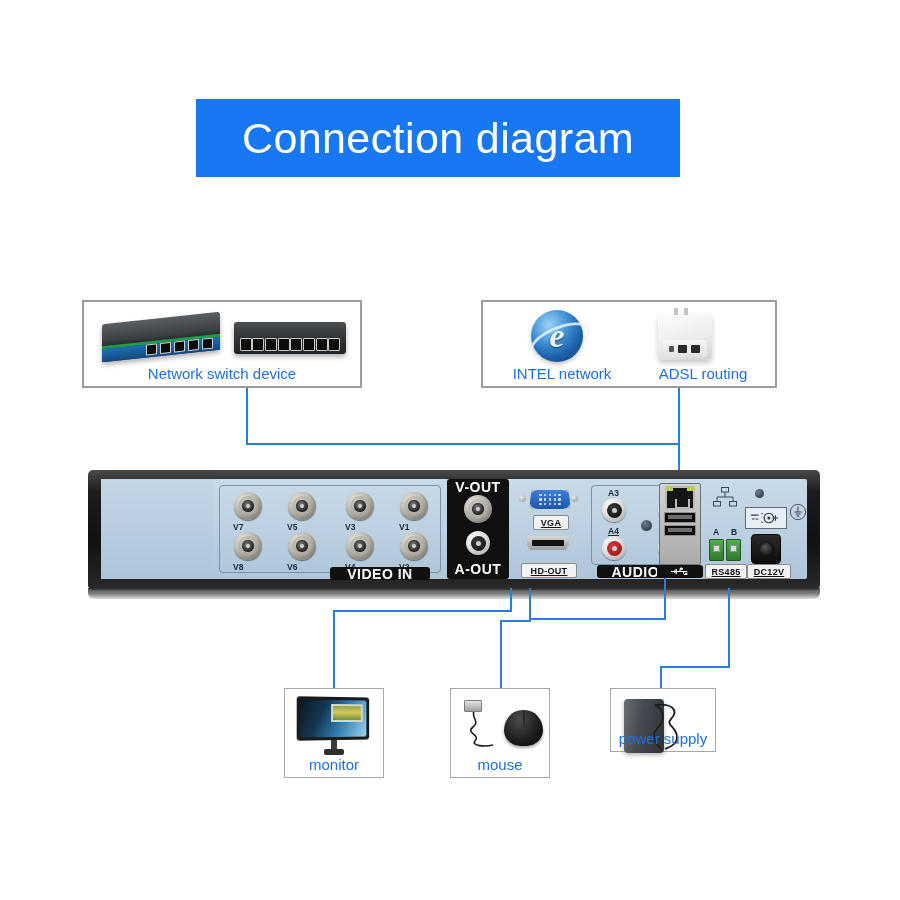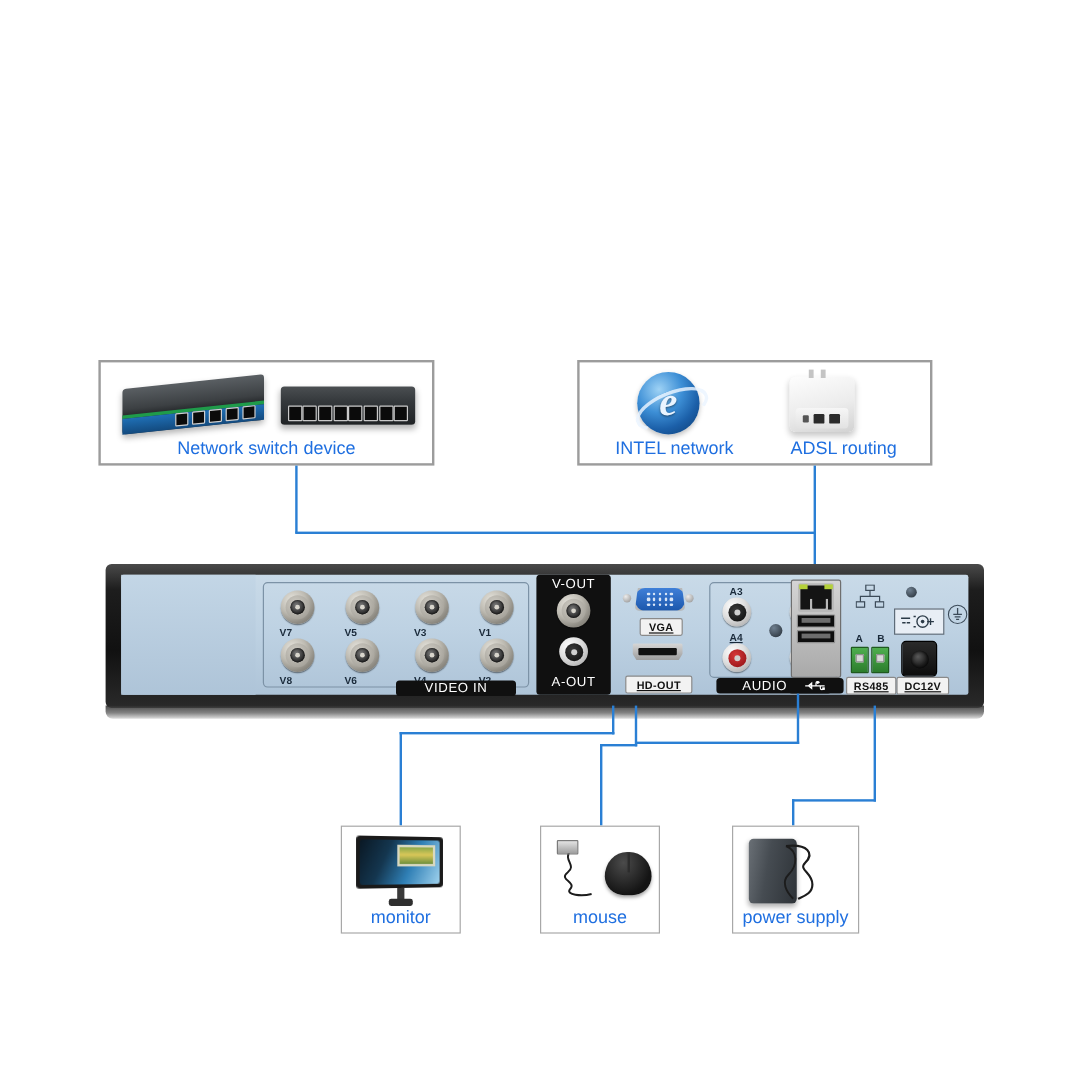--- a/index.html
+++ b/index.html
@@ -68,21 +68,21 @@
     background:linear-gradient(180deg,#c3d6e6,#aec4d8);
   }
 
   
   .grp{position:absolute;box-sizing:border-box;}
   .grp-outline{
     border:1px solid #7c92a6;border-radius:4px;
   }
   .blacklabel{
     position:absolute;background:#101010;color:#fff;
-    font-size:11px;font-weight:normal;letter-spacing:.5px;
+    font-size:14px;font-weight:bold;letter-spacing:.5px;
     display:flex;align-items:center;justify-content:center;
     border-radius:3px;white-space:nowrap;
   }
   .whitelabel{
     position:absolute;background:#f2f2f2;color:#111;
     font-size:9px;font-weight:bold;letter-spacing:.3px;
     display:flex;align-items:center;justify-content:center;
     border-radius:2px;border:1px solid #8a8a8a;white-space:nowrap;text-decoration:underline;
   }
   .porttag{
@@ -326,20 +326,23 @@
     background:linear-gradient(100deg,#6a7076 0%,#464c52 40%,#2d3237 100%);
     border-radius:4px;box-shadow:0 2px 4px rgba(0,0,0,.3);
   }
   .psu svg{position:absolute;left:0;top:0;width:100%;height:100%;}
 </style>
 </head>
 <body>
 
 <div id="stage">
 
+  <div class="title-banner">
+    <span class="t">Connection diagram</span>
+  </div>
 
   <div class="devbox" style="left:82px;top:300px;width:280px;height:88px;">
     <div class="sw1" style="left:18px;top:16px;width:118px;height:38px;">
       <div class="green"></div>
       <div class="stripe"></div>
       <div class="ports">
           <i></i>
           <i></i>
           <i></i>
           <i></i>
@@ -578,21 +581,21 @@
           <div class="inner">
             <div class="pic"></div>
           </div>
         </div>
       <div class="neck"></div>
       <div class="stand"></div>
     </div>
     <div class="caption">monitor</div>
   </div>
 
-  <div class="devbox thin" style="left:610px;top:688px;width:106px;height:90px;">
+  <div class="devbox thin" style="left:610px;top:688px;width:106px;height:64px;">
     <div class="psu" style="left:10px;top:8px;width:86px;height:58px;">
       <span class="brick"></span>
       <svg viewBox="0 0 86 58" preserveAspectRatio="none">
         <path d="M34 8 C 52 6, 58 14, 50 22 C 44 28, 56 30, 56 40 C 56 48, 48 50, 44 52" fill="none" stroke="#1c1c1c" stroke-width="1.8"></path>
         <path d="M34 8 C 44 12, 44 24, 36 32 C 30 38, 34 46, 40 52" fill="none" stroke="#1c1c1c" stroke-width="1.6"></path>
       </svg>
     </div>
     <div class="caption">power supply</div>
   </div>
 

